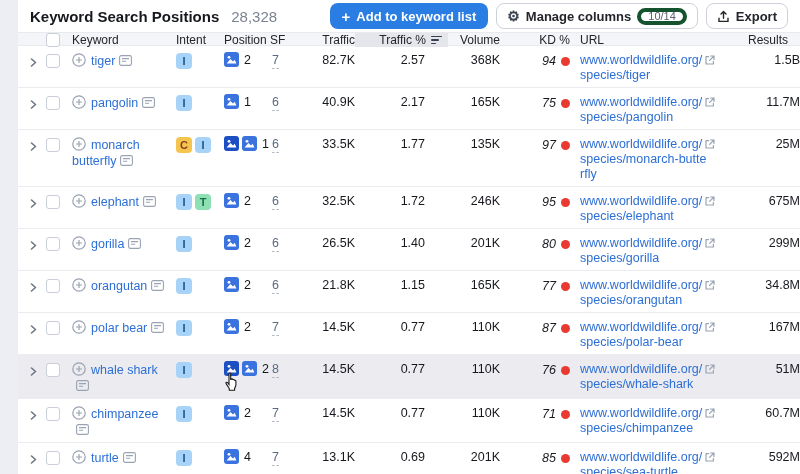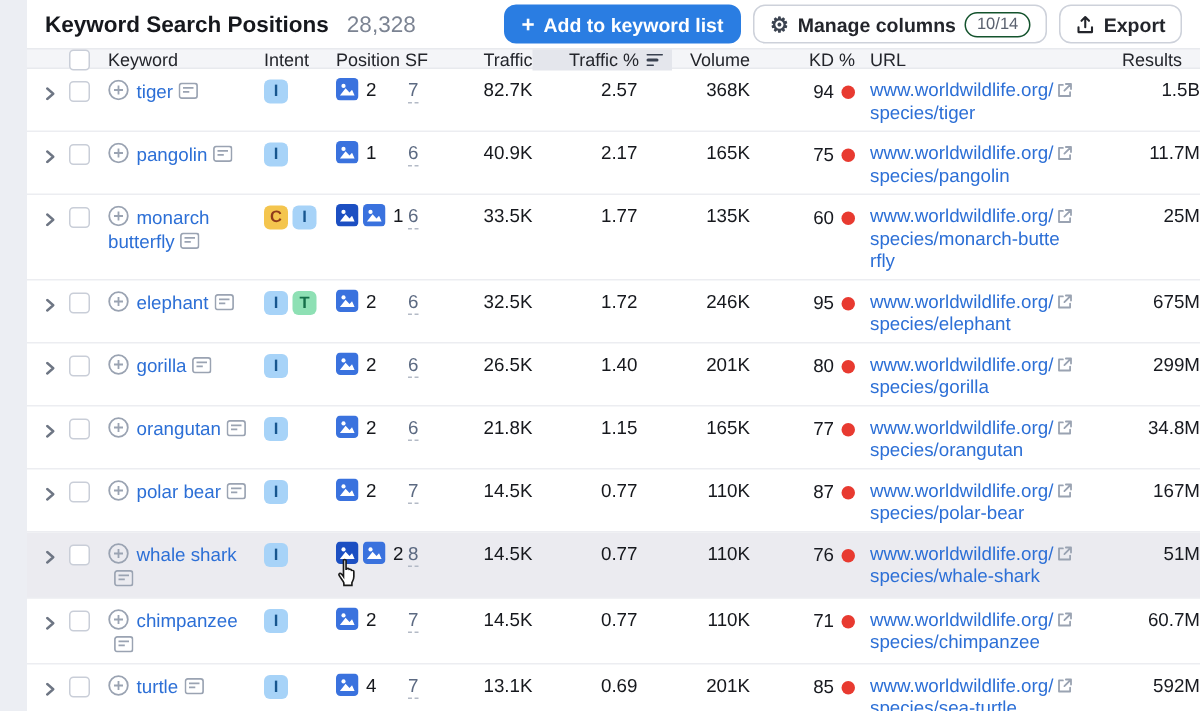--- a/index.html
+++ b/index.html
@@ -20,21 +20,21 @@
     padding:0 12px 0 12px; gap:8px; background:#fff;
   }
   .title { font-size:15px; font-weight:bold; color:#16181d; }
   .count { font-size:15px; color:#7b8392; margin-left:4px; }
   .spacer { margin-left:auto; }
   .btn { height:26px; border-radius:8px; display:flex; align-items:center;
          gap:6px; font-size:13px; font-weight:bold; cursor:pointer; border:0; }
   .btn-primary { background:#2a7de2; color:#fff; padding:0 12px; }
   .btn-primary .plus { font-size:15px; font-weight:bold; line-height:1; }
   .btn-outline { background:#fff; border:1px solid #cdd1da; color:#23252b; padding:0 10px; }
-  .pill { border:1px solid #14532d; border-radius:9px; padding:0 7px; height:17px;
+  .pill { border:4px solid #14532d; border-radius:9px; padding:0 7px; height:17px;
           display:flex; align-items:center; font-size:11px; font-weight:normal; color:#5b6270; }
   .gear { font-size:14px; color:#3b4350; line-height:1; }
   
   .grid { display:grid; grid-template-columns:28px 26px 100px 52px 46px 32px 53px 93px 52px 74px 150px 76px; }
   .thead {
     height:14px; background:#f4f5f8;
     border-top:1px solid #e8eaee; border-bottom:1px solid #e8eaee;
     align-items:center; font-size:12px; color:#23252b;
   }
   .th-right { text-align:right; }
@@ -58,21 +58,21 @@
   .c-int { display:flex; gap:3px; padding-left:4px; }
   .badge { width:16px; height:16px; border-radius:4px; font-size:11px; font-weight:bold;
            display:flex; align-items:center; justify-content:center; }
   .c-pos { display:flex; align-items:center; gap:3px; padding-top:6px; }
   .pos-num { margin-left:2px; color:#16181d; }
   .img-ico { display:block; }
   .c-sf { padding-left:2px; }
   .sf-val { color:#5c6a82; border-bottom:1px dashed #b3bac6; padding-bottom:1px; cursor:pointer; }
   .num { text-align:right; color:#16181d; }
   .c-trp { padding-right:23px; }
-  .c-kd { display:flex; justify-content:flex-end; align-items:center; gap:5px; padding-right:4px; padding-top:8px; }
+  .c-kd { display:flex; justify-content:flex-end; align-items:center; gap:5px; padding-right:4px; padding-top:8px;font-style:italic; }
   .kd-dot { width:9px; height:9px; border-radius:50%; background:#e83a30; }
   .c-url { padding-left:6px; position:relative; line-height:15px; }
   .url-link { color:#2c6fd6; word-break:break-all; display:block; width:128px; cursor:pointer; }
   .ext { position:absolute; right:8px; top:8px; }
   .c-res { text-align:right; }
   .cursor { position:absolute; z-index:50; }
 </style>
 </head>
 <body>
 
@@ -240,21 +240,21 @@
             <circle cx="5" cy="5.3" r="1.4" fill="#fff"></circle>
             <path d="M2.6 11.6 L6.4 6.9 L9 9.6 L10.7 7.8 L12.4 11.6 Z" fill="#fff"></path>
           </svg>
           <span class="pos-num">1</span>
         </div>
         <div class="cell c-sf"><span class="sf-val">6</span></div>
         <div class="cell num">33.5K</div>
         <div class="cell num c-trp">1.77</div>
         <div class="cell num">135K</div>
         <div class="cell c-kd">
-          <span>60</span>
+          <span>97</span>
           <span class="kd-dot"></span>
         </div>
         <div class="cell c-url">
           <span class="url-link">www.worldwildlife.org/species/monarch-butterfly</span>
           <span class="ext"><svg width="12" height="12" viewBox="0 0 12 12" fill="none" stroke="#9aa3b2" stroke-width="1.2" stroke-linecap="round" stroke-linejoin="round">
               <path d="M4.6 2.6 H2 V10 H9.4 V7.4"></path>
               <path d="M6.6 2 H10 V5.4 M10 2 L5.6 6.4"></path>
             </svg></span>
         </div>
         <div class="cell c-res">25M</div>

